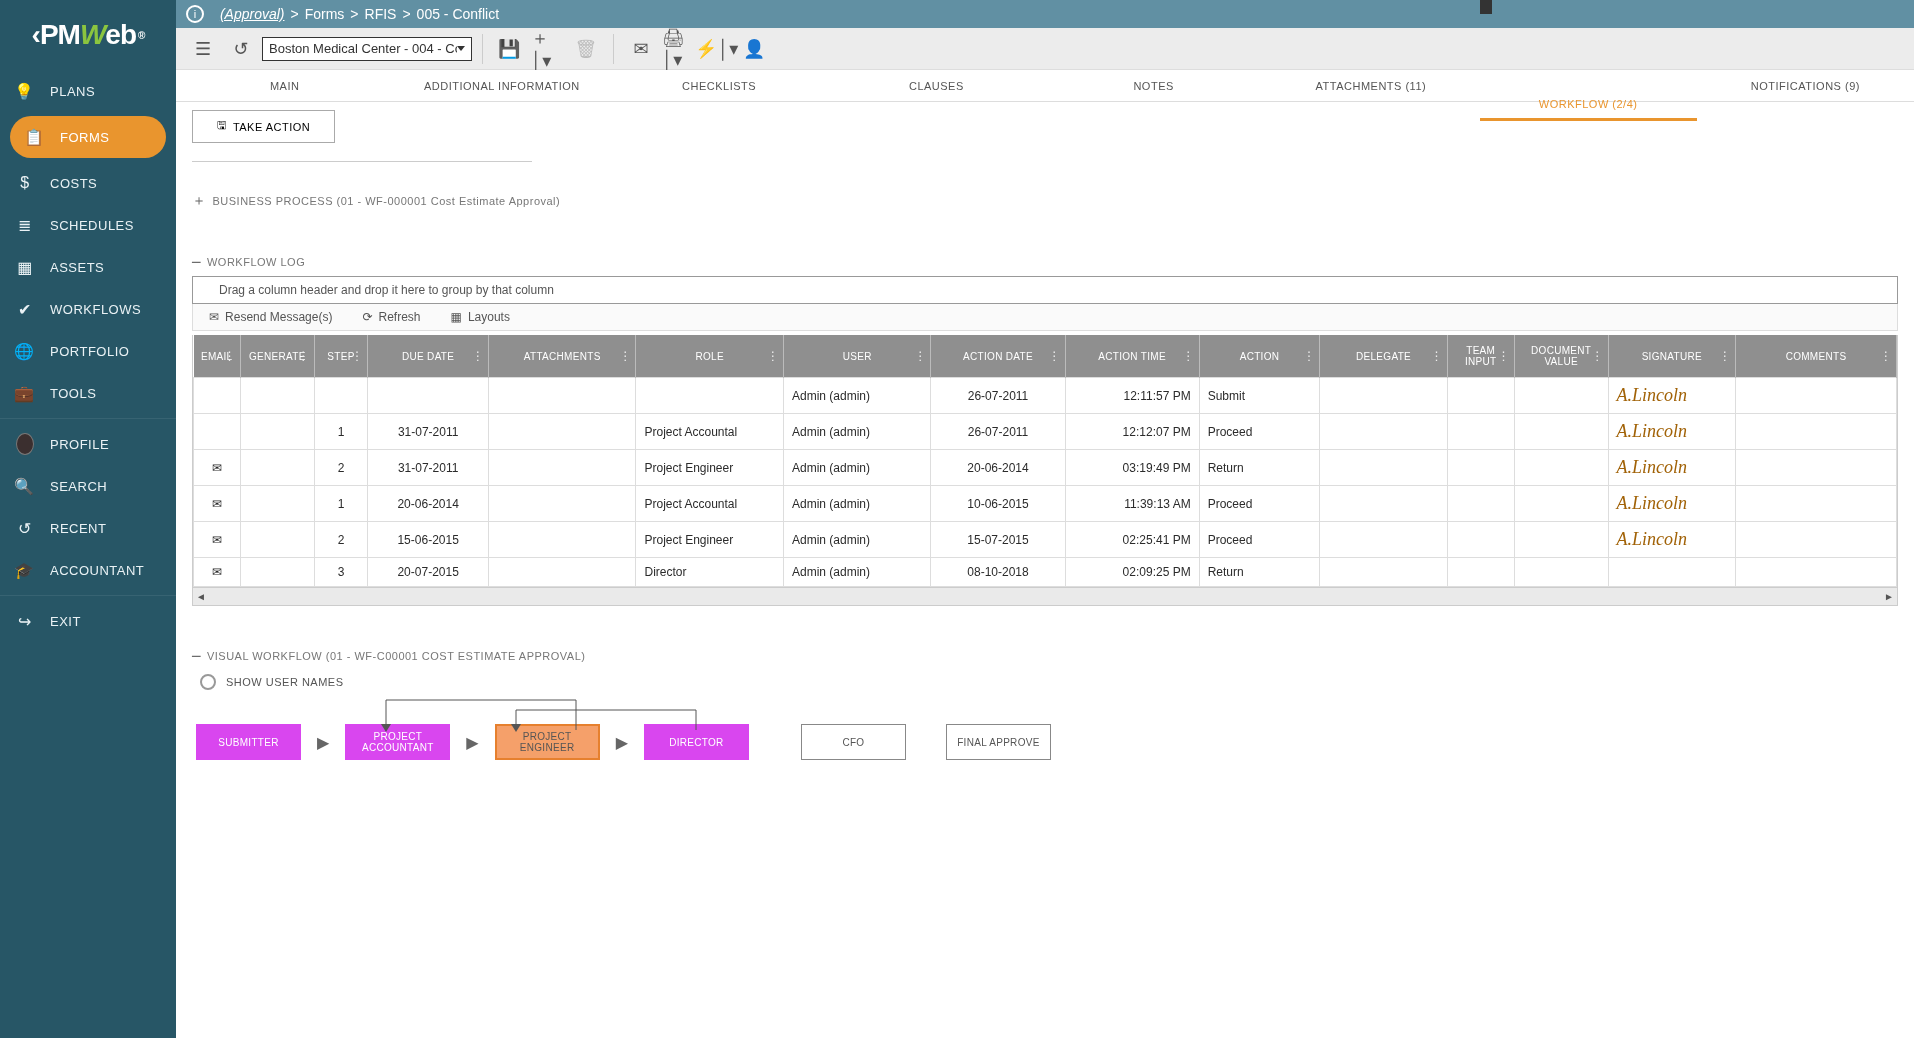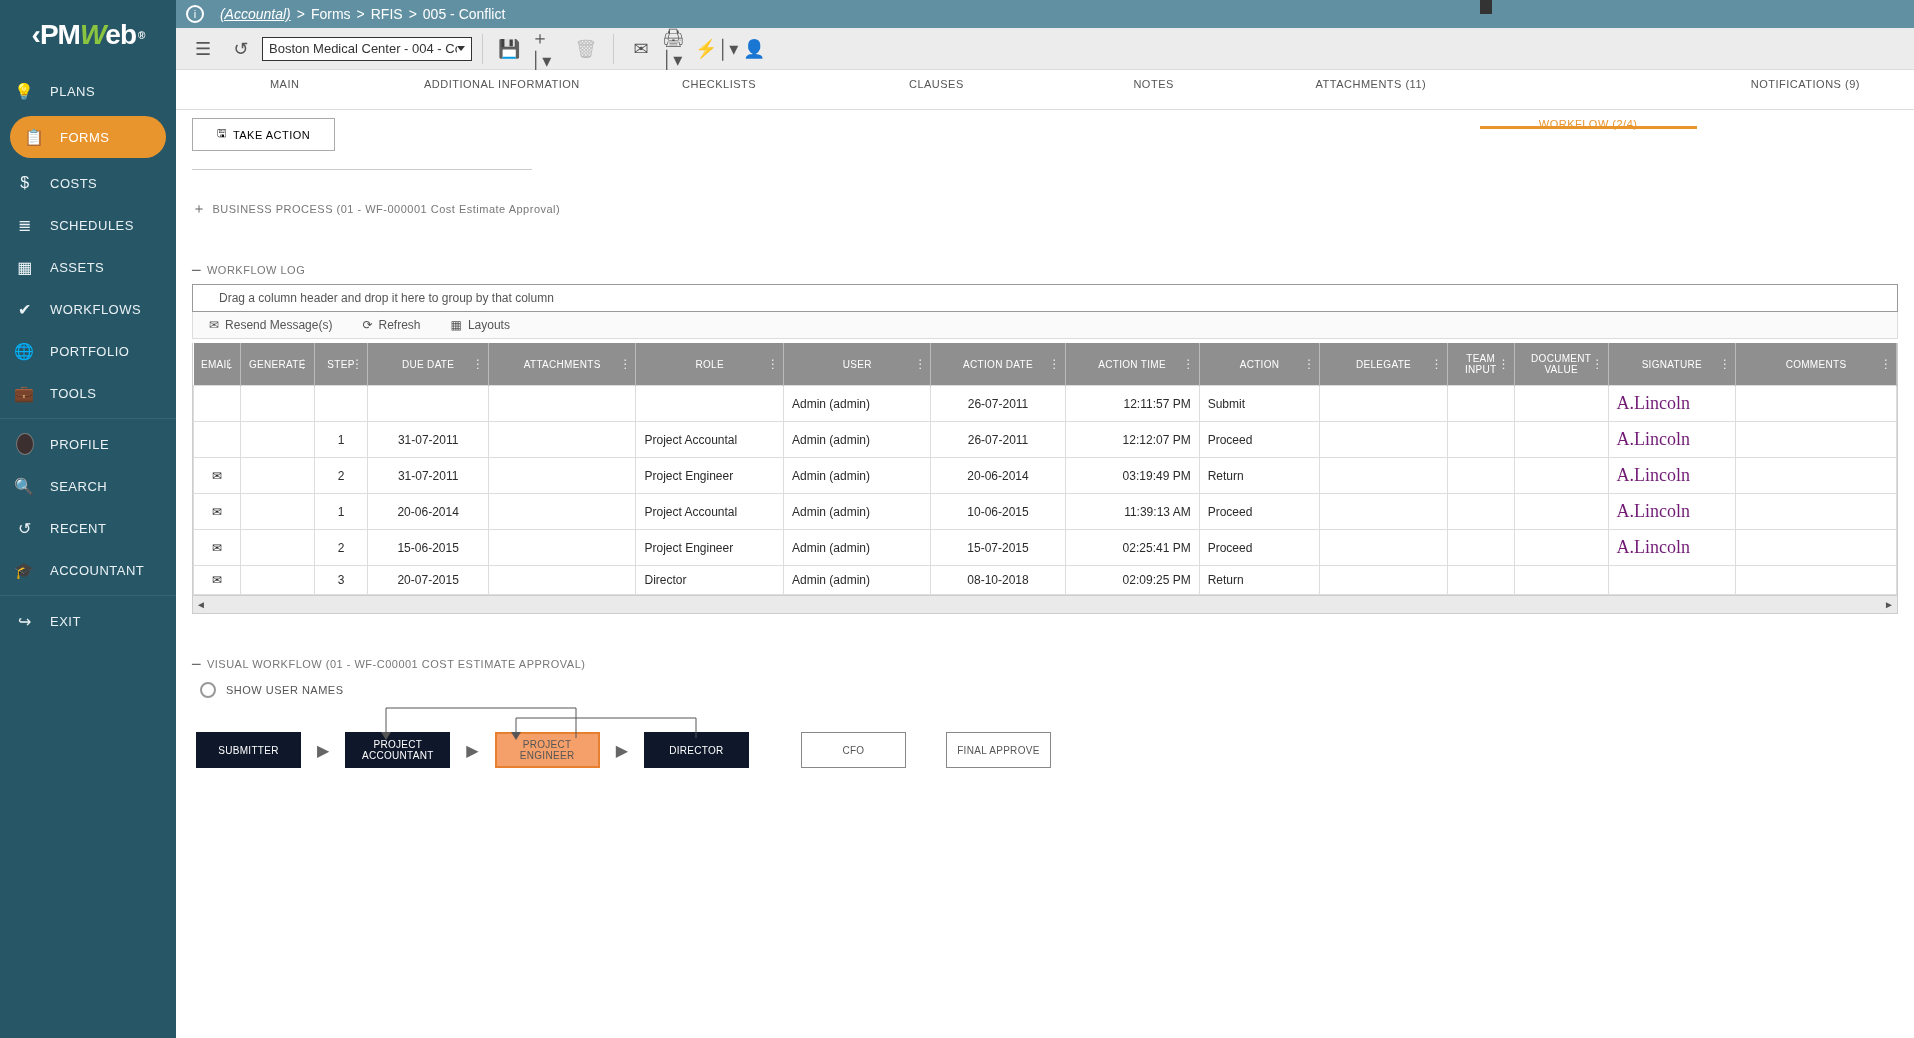--- a/index.html
+++ b/index.html
@@ -20,21 +20,21 @@
 
 .main { flex: 1; display: flex; flex-direction: column; background:#fff;}
 .breadcrumb-bar { background: #6190a3; color: #fff; height: 28px; display: flex; align-items: center; padding: 0 10px; font-size: 14px; gap:6px;}
 .breadcrumb-bar .bc-link { text-decoration: underline; font-style: italic; cursor:pointer;}
 .toolbar { background: #ececec; height: 42px; display: flex; align-items: center; padding: 0 10px; gap: 4px; border-bottom: 1px solid #ddd;}
 .tb-btn { width: 34px; height: 34px; display: flex; align-items: center; justify-content: center; font-size: 18px; color:#555; cursor:pointer;}
 .tb-sep { width:1px; height:30px; background:#ccc; margin:0 6px;}
 .project-select { border:1px solid #333; background:#fff; padding:3px 6px; font-size:13px; height:24px; width:210px; display:flex; align-items:center; justify-content:space-between; cursor:pointer;}
 .project-select .caret { border-left:4px solid transparent; border-right:4px solid transparent; border-top:5px solid #333;}
 
-.tabs-row { height: 40px; display: flex; border-bottom: 1px solid #ddd; background:#fff;}
+.tabs-row { height: 32px; display: flex; align-items: center; border-bottom: 1px solid #ddd; background:#fff;}
 .tab { flex:1; text-align: center; font-size: 11px; letter-spacing: 0.5px; color:#555; cursor:pointer; padding:8px 0;}
 .tab.active { color:#e9952e; border-bottom: 3px solid #e9952e; font-weight:400;margin-top:40px;}
 
 .content { flex:1; overflow-y:auto; padding: 0 8px 20px 8px; position:relative;}
 .take-action-btn { border:1px solid #aaa; background:#fff; padding:6px 24px; font-size:11px; letter-spacing:0.5px; cursor:pointer; display:inline-flex; align-items:center; gap:6px; margin:8px 0 8px 8px;}
 .thin-rule { height:1px; background:#ccc; width:340px; margin:10px 0 30px 8px;}
 
 .section-head { display:flex; align-items:center; gap:6px; font-size:11px; color:#777; letter-spacing:0.5px; margin:8px 0 6px 8px;}
 .section-head .glyph { font-family: monospace; font-size:14px; color:#666;}
 
@@ -42,31 +42,31 @@
 .log-toolbar { display:flex; align-items:center; gap:30px; padding:6px 16px; font-size:12px; color:#555; border:1px solid #ddd; border-top:none; margin:0 8px; background:#fafafa;}
 .log-toolbar .lt-item { display:flex; gap:6px; align-items:center; cursor:pointer;}
 
 .grid-wrap { margin:4px 8px; border:1px solid #ccc; border-top:none;}
 .grid { width:100%; border-collapse:collapse; table-layout:fixed;}
 .grid th { background:#8f8f8f; color:#fff; font-size:10px; font-weight:normal; padding:10px 4px; border-right:1px solid #bbb; position:relative; letter-spacing:0.3px;}
 .grid th .dots { position:absolute; right:4px; top:50%; transform:translateY(-50%); font-size:12px; color:#eee;}
 .grid td { border:1px solid #ddd; padding:7px 8px; font-size:12px; color:#2b2b2b;}
 .grid td.center { text-align:center;}
 .grid td.right { text-align:right;}
-.sig { font-family: 'Brush Script MT', cursive; font-size:18px; color:#701a75;}
+.sig { font-family: 'Brush Script MT', cursive; font-size:18px; font-style:italic; color:#a16207;}
 .hscroll { height:18px; background:#eaeaea; border-top:1px solid #ccc; display:flex; align-items:center; justify-content:space-between; padding:0 3px; font-size:10px; color:#555;}
 
 .radio-row { display:flex; align-items:center; gap:10px; margin:10px 0 6px 16px; font-size:11px; color:#555; letter-spacing:0.5px;}
 .radio { width:16px; height:16px; border:2px solid #2b73d1; border-radius:50%; display:inline-flex; align-items:center; justify-content:center;}
 .radio .dot { width:8px; height:8px; border-radius:50%; background:#2b73d1;}
 .radio.empty { border-color:#999;}
 
 .flow-row { display:flex; align-items:center; gap:16px; margin:34px 0 0 12px; position:relative;}
 .flow-box { width:105px; height:36px; display:flex; align-items:center; justify-content:center; font-size:10px; letter-spacing:0.3px; text-align:center;}
-.flow-filled { background:#0f172a; color:#fff;}
+.flow-filled { background:#d946ef; color:#fff;}
 .flow-active { background:#f5a06a; border:2px solid #e6802e; color:#555;}
 .flow-out { background:#fff; border:1px solid #888; color:#555;}
 .arrow { font-size:16px; color:#666;}
 .return-arrows { position:absolute; pointer-events:none;}
 
 .bottom-buttons { display:flex; gap:620px; margin:20px 0 0 14px;}
 .pill-btn { border:1px solid #888; background:#fff; border-radius:22px; padding:10px 28px; font-size:11px; letter-spacing:0.5px; cursor:pointer;}
 
 .vscroll-ind { position:absolute; right:4px; top:0; width:12px; height:14px; background:#333;}
 </style>
@@ -138,21 +138,21 @@
           <span>EXIT</span>
         </div>
       </div>
   </div>
 
   <div class="main">
 
     <div class="breadcrumb-bar">
       <span style="width:18px;height:18px;border:2px solid #fff;border-radius:50%;display:inline-flex;align-items:center;justify-content:center;font-size:11px;">i</span>
       &nbsp;
-      <span class="bc-link">(Accountal)</span>
+      <span class="bc-link">(Approval)</span>
       <span>&gt;</span>
       <span>Forms</span>
       <span>&gt;</span>
       <span>RFIS</span>
       <span>&gt;</span>
       <span>005 - Conflict</span>
     </div>
 
     <div class="toolbar">
       <div class="tb-btn">☰</div>

